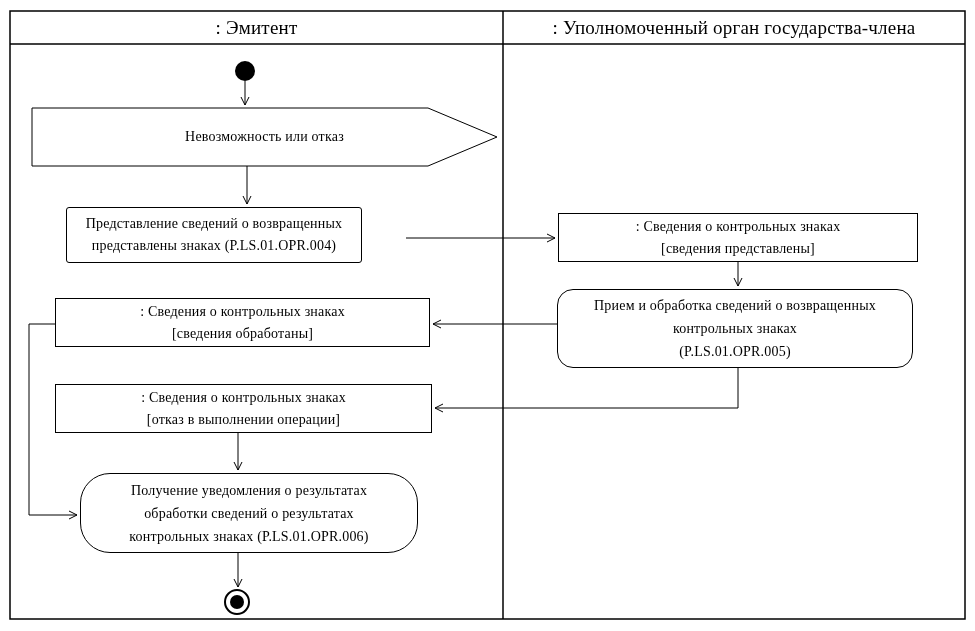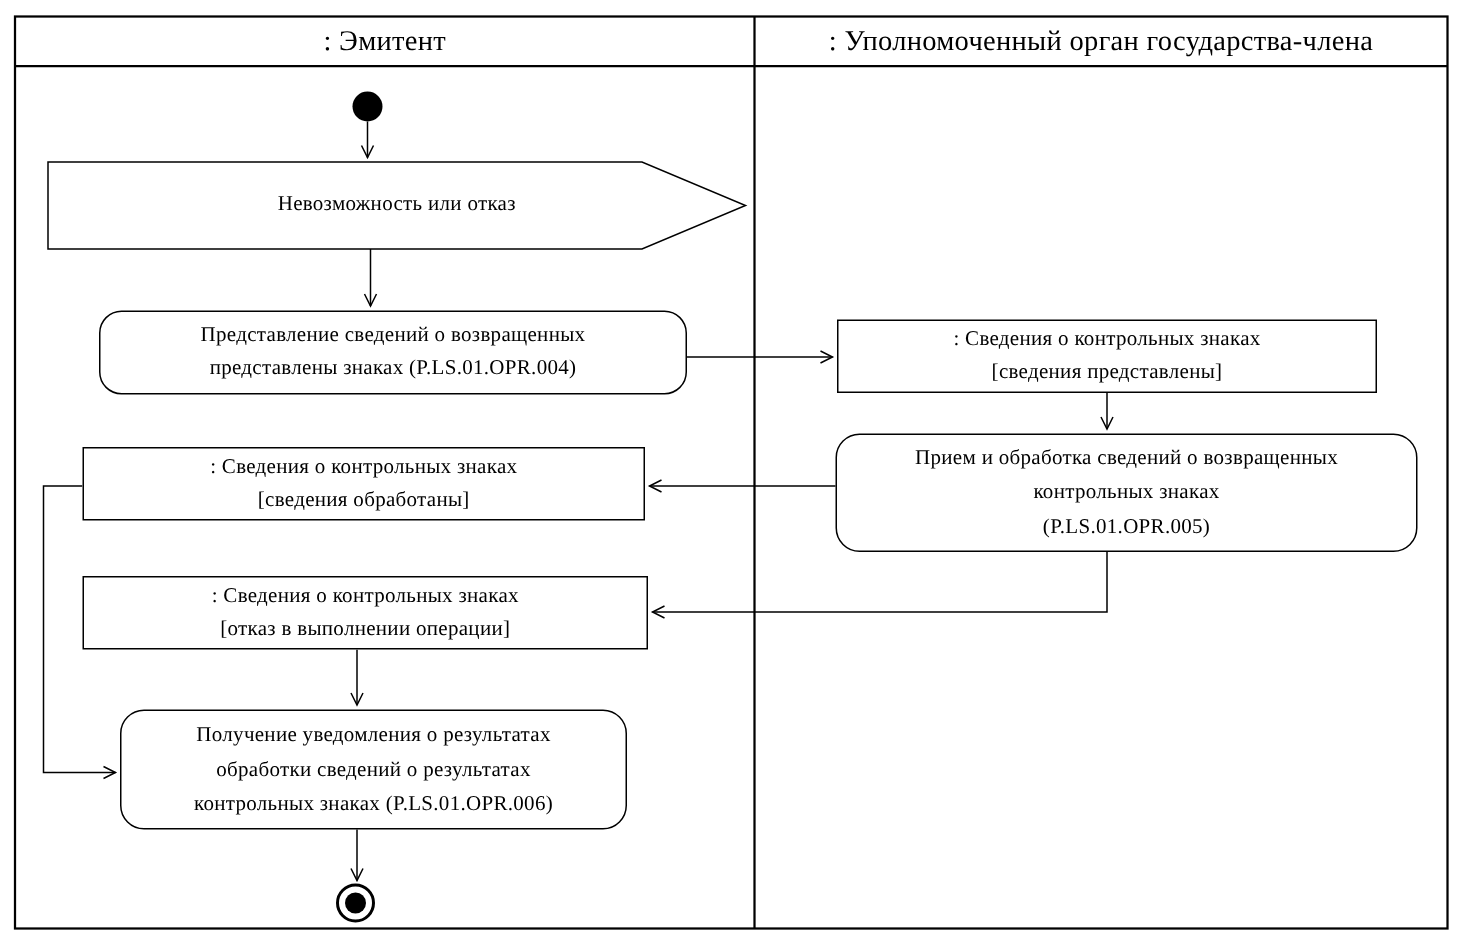--- a/index.html
+++ b/index.html
@@ -92,45 +92,45 @@
     <circle cx="237" cy="602" r="7" fill="#000000"></circle>
   </svg>
 
   <div class="header-cell" style="left:10px; top:11px; width:493px; height:33px;">: Эмитент</div>
   <div class="header-cell" style="left:503px; top:11px; width:462px; height:33px;">: Уполномоченный орган государства-члена</div>
 
   <div class="overlay-text" style="left:32px; top:108px; width:465px; height:58px;">
     <div class="ln2">Невозможность или отказ</div>
   </div>
 
-  <div class="box rounded" style="left:66px; top:207px; width:392px; height:56px; border-radius:15px;">
+  <div class="box rounded" style="left:66px; top:207px; width:296px; height:56px; border-radius:3px;">
     <div class="ln2">Представление сведений о возвращенных</div>
     <div class="ln2">представлены знаках (P.LS.01.OPR.004)</div>
   </div>
 
   <div class="box" style="left:558px; top:213px; width:360px; height:49px;">
     <div class="ln2">: Сведения о контрольных знаках</div>
     <div class="ln2">[сведения представлены]</div>
   </div>
 
-  <div class="box rounded" style="left:557px; top:289px; width:388px; height:79px;">
+  <div class="box rounded" style="left:557px; top:289px; width:356px; height:79px;">
     <div class="ln3">Прием и обработка сведений о возвращенных</div>
     <div class="ln3">контрольных знаках</div>
     <div class="ln3">(P.LS.01.OPR.005)</div>
   </div>
 
   <div class="box" style="left:55px; top:298px; width:375px; height:49px;">
     <div class="ln2">: Сведения о контрольных знаках</div>
     <div class="ln2">[сведения обработаны]</div>
   </div>
 
   <div class="box" style="left:55px; top:384px; width:377px; height:49px;">
     <div class="ln2">: Сведения о контрольных знаках</div>
     <div class="ln2">[отказ в выполнении операции]</div>
   </div>
 
-  <div class="box rounded" style="left:80px; top:473px; width:338px; height:80px;">
+  <div class="box rounded" style="left:80px; top:473px; width:338px; height:80px;border-radius:30px;">
     <div class="ln3">Получение уведомления о результатах</div>
     <div class="ln3">обработки сведений о результатах</div>
     <div class="ln3">контрольных знаках (P.LS.01.OPR.006)</div>
   </div>
 
 </div>
 
 </body></html>

